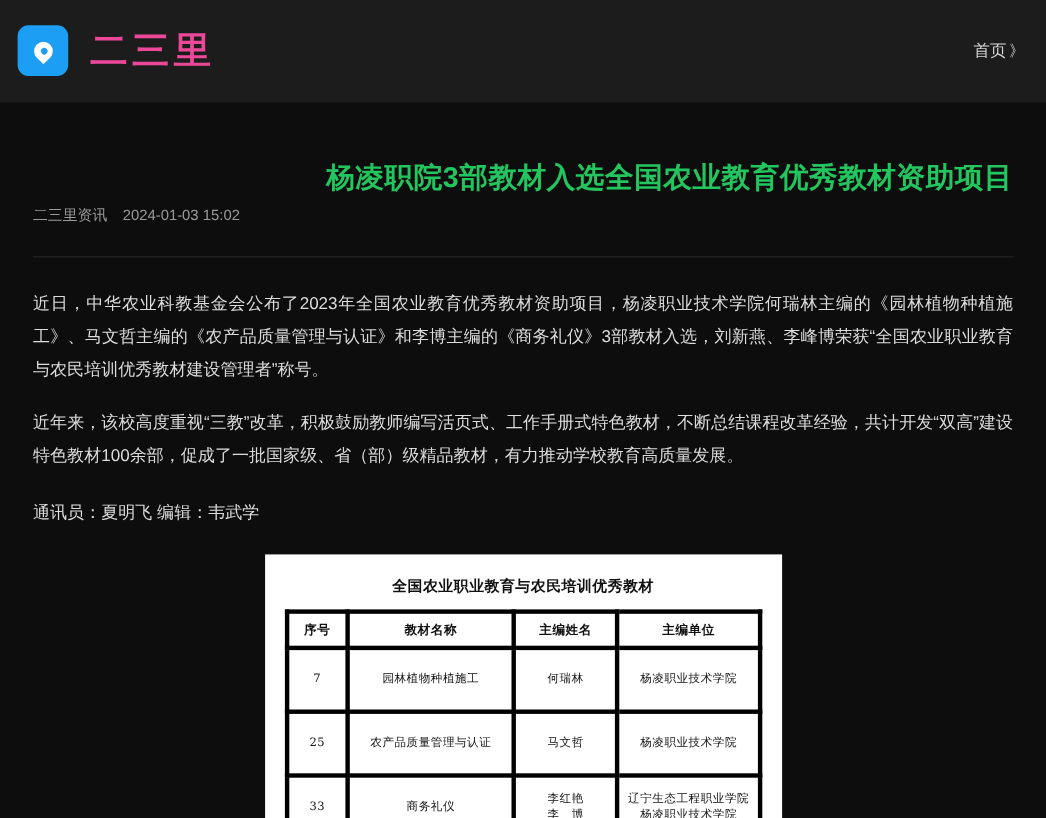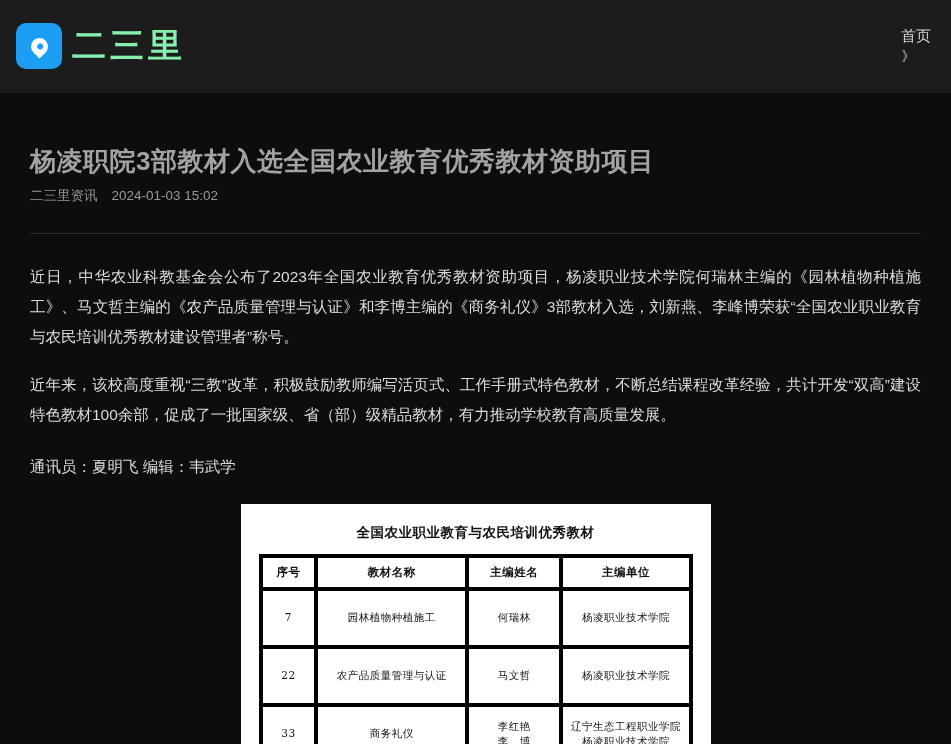--- a/index.html
+++ b/index.html
@@ -57,54 +57,54 @@
     height: 6px;
     background: #1b9ef3;
     border-radius: 50%;
     top: 5.5px;
     left: 5.5px;
   }
   .brand-name {
     font-size: 34px;
     font-weight: bold;
     letter-spacing: 4px;
-    color: #86efac;
-    margin-left: 10px;
+    color: #ec4899;
+    margin-left: 20px;
     white-space: nowrap;
   }
   .header-spacer { flex: 1 1 auto; }
   .header-link {
     font-size: 15px;
     color: #d5d5d5;
     display: flex;
-    align-items: flex-start;
+    align-items: flex-end;
     gap: 2px;
     white-space: nowrap;
     cursor: pointer;
-    flex-direction: column;
   }
   .chev {
     font-size: 14px;
     color: #d5d5d5;
     transform: scaleX(0.9);
   }
 
   
   .article {
     padding: 0 30px;
     box-sizing: border-box;
   }
   .title {
     font-size: 26px;
     font-weight: bold;
-    color: #a3a3a3;
+    color: #22c55e;
     margin: 0;
     padding-top: 52px;
     letter-spacing: 0.5px;
     line-height: 1.3;
+    text-align: right;
   }
   .meta {
     margin-top: 8px;
     font-size: 13.5px;
     color: #9a9a9a;
     display: flex;
     gap: 14px;
     align-items: center;
   }
   .divider {
@@ -225,21 +225,21 @@
             </tr>
           </thead>
           <tbody>
             <tr>
               <td>7</td>
               <td>园林植物种植施工</td>
               <td>何瑞林</td>
               <td>杨凌职业技术学院</td>
             </tr>
             <tr>
-              <td>22</td>
+              <td>25</td>
               <td>农产品质量管理与认证</td>
               <td>马文哲</td>
               <td>杨凌职业技术学院</td>
             </tr>
             <tr>
               <td>33</td>
               <td>商务礼仪</td>
               <td class="multiline">李红艳<br>李　博</td>
               <td class="multiline">辽宁生态工程职业学院<br>杨凌职业技术学院</td>
             </tr>

